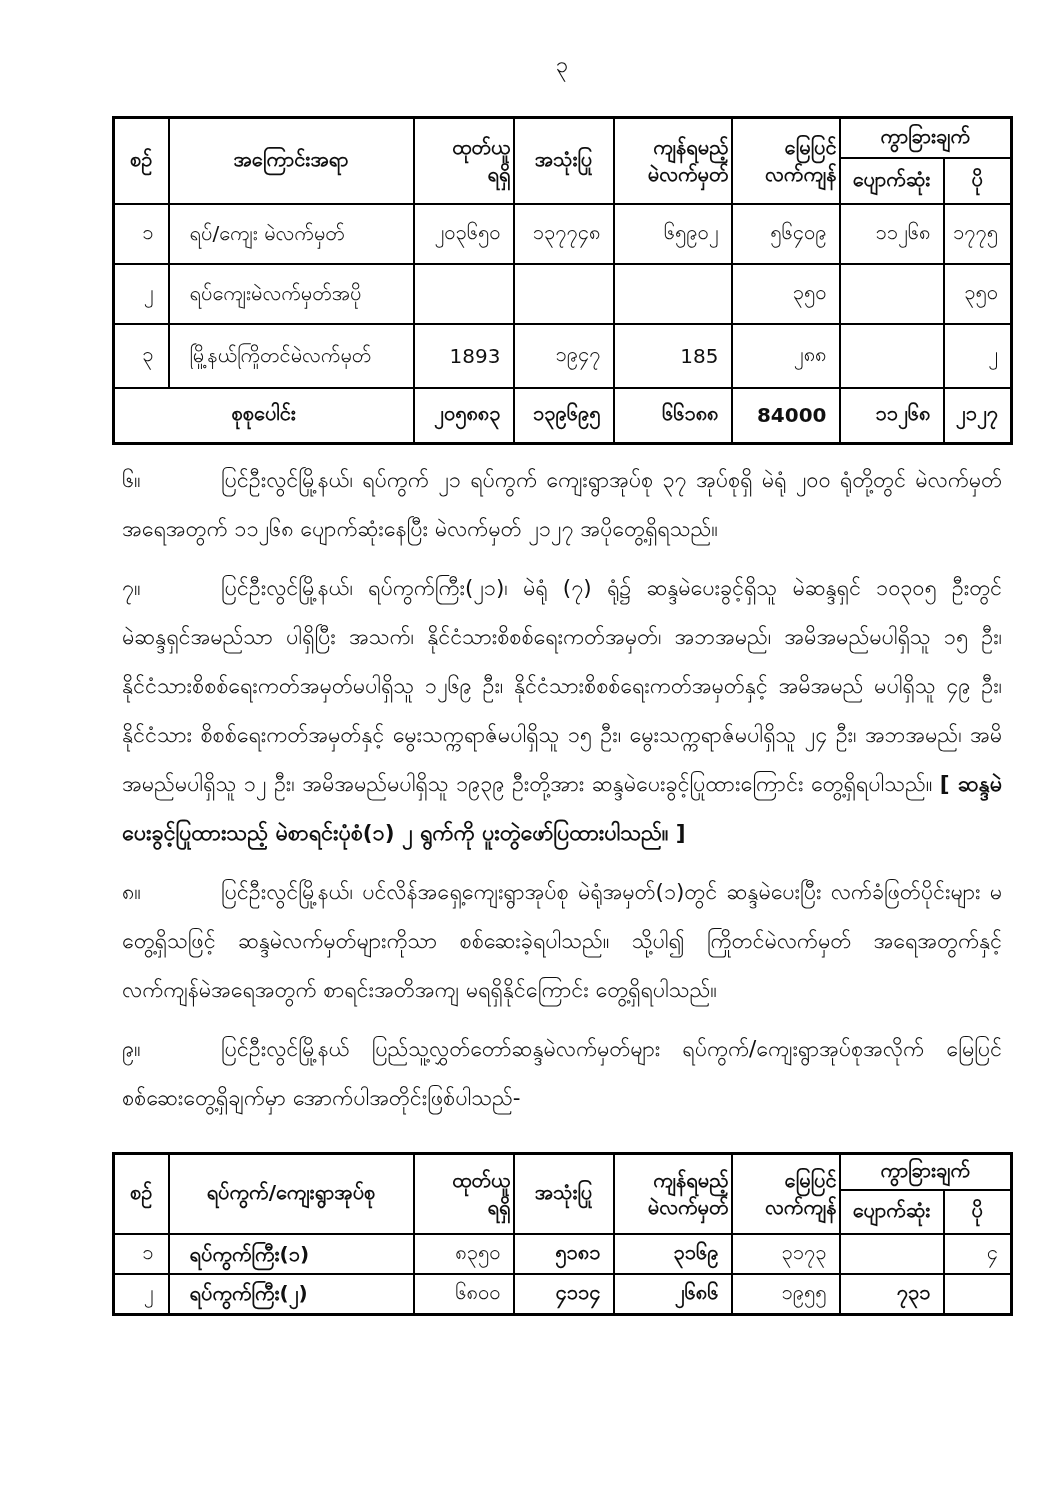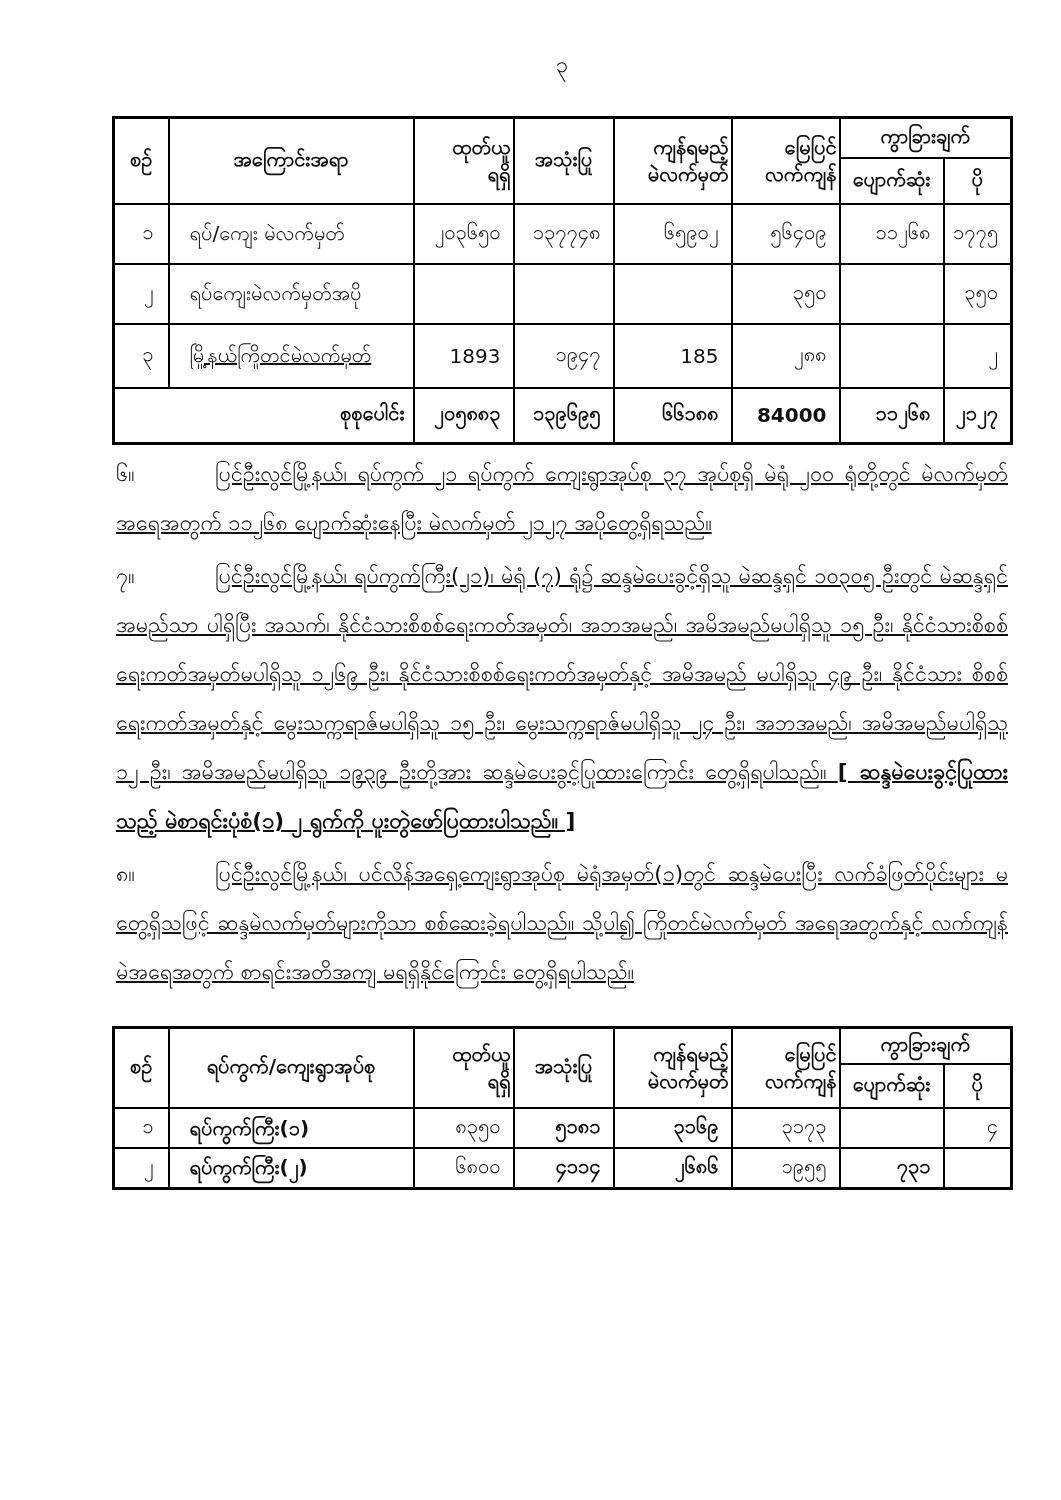--- a/index.html
+++ b/index.html
@@ -19,32 +19,32 @@
   td.num{text-align:right;padding-right:12px;margin-left:39px;}
   td.c-label{text-align:left;padding-left:20px;line-height:27px;}
 
   .t1{margin-top:28px;}
   .t1 tr.h1{height:40px;}
   .t1 tr.h2{height:46px;}
   .t1 tr.datarow{height:60px;}
   .t1 tr.datarow3{height:64px;}
   .t1 tr.totalrow{height:56px;}
   .t1 tr.totalrow td{font-weight:bold;}
-  td.total-label{text-align:right;font-weight:bold;}
-  .clip{max-height:58px;overflow:hidden;text-decoration:underline;}
+  td.total-label{text-align:center;font-weight:bold;}
+  .clip{max-height:58px;overflow:hidden;}
 
   .t2{margin-top:30px;}
   .t2 tr.h1{height:36px;}
   .t2 tr.h2{height:44px;}
   .t2 tr.datarow{height:40px;}
   .t2 td.c-label,.t2 td.c-used,.t2 td.c-remain,.t2 td.c-lost{font-weight:bold;border-radius:14px;}
 
   p.para{
     font-size:21.5px;line-height:49px;text-align:justify;
-    margin:4px;padding:0;text-decoration:underline;
+    margin:10px;padding:0;
   }
   .p6{margin-top:26px;}
   .p7{margin-top:22px;}
   .p8{margin-top:26px;}
   .p9{margin-top:24px;}
   .para-num{display:inline-block;min-width:99px;}
   .bold-seg{font-weight:bold;}
 </style>
 </head>
 <body>
@@ -130,20 +130,21 @@
     </tr>
   </tbody>
     </table>
 
   <p class="para p6"><span class="para-num">၆။</span><span>ပြင်ဦးလွင်မြို့နယ်၊ ရပ်ကွက် ၂၁ ရပ်ကွက် ကျေးရွာအုပ်စု ၃၇ အုပ်စုရှိ မဲရုံ ၂၀၀ ရုံတို့တွင် မဲလက်မှတ်အရေအတွက် ၁၁၂၆၈ ပျောက်ဆုံးနေပြီး မဲလက်မှတ် ၂၁၂၇ အပိုတွေ့ရှိရသည်။</span></p>
 
   <p class="para p7"><span class="para-num">၇။</span><span>ပြင်ဦးလွင်မြို့နယ်၊ ရပ်ကွက်ကြီး(၂၁)၊ မဲရုံ (၇) ရုံ၌ ဆန္ဒမဲပေးခွင့်ရှိသူ မဲဆန္ဒရှင် ၁၀၃၀၅ ဦးတွင် မဲဆန္ဒရှင်အမည်သာ ပါရှိပြီး အသက်၊ နိုင်ငံသားစိစစ်ရေးကတ်အမှတ်၊ အဘအမည်၊ အမိအမည်မပါရှိသူ ၁၅ ဦး၊ နိုင်ငံသားစိစစ်ရေးကတ်အမှတ်မပါရှိသူ ၁၂၆၉ ဦး၊ နိုင်ငံသားစိစစ်ရေးကတ်အမှတ်နှင့် အမိအမည် မပါရှိသူ ၄၉ ဦး၊ နိုင်ငံသား စိစစ်ရေးကတ်အမှတ်နှင့် မွေးသက္ကရာဇ်မပါရှိသူ ၁၅ ဦး၊ မွေးသက္ကရာဇ်မပါရှိသူ ၂၄ ဦး၊ အဘအမည်၊ အမိအမည်မပါရှိသူ ၁၂ ဦး၊ အမိအမည်မပါရှိသူ ၁၉၃၉ ဦးတို့အား ဆန္ဒမဲပေးခွင့်ပြုထားကြောင်း တွေ့ရှိရပါသည်။ </span><span class="bold-seg">[ ဆန္ဒမဲပေးခွင့်ပြုထားသည့် မဲစာရင်းပုံစံ(၁) ၂ ရွက်ကို ပူးတွဲဖော်ပြထားပါသည်။ ]</span></p>
 
   <p class="para p8"><span class="para-num">၈။</span><span>ပြင်ဦးလွင်မြို့နယ်၊ ပင်လိန်အရှေ့ကျေးရွာအုပ်စု မဲရုံအမှတ်(၁)တွင် ဆန္ဒမဲပေးပြီး လက်ခံဖြတ်ပိုင်းများ မတွေ့ရှိသဖြင့် ဆန္ဒမဲလက်မှတ်များကိုသာ စစ်ဆေးခဲ့ရပါသည်။ သို့ပါ၍ ကြိုတင်မဲလက်မှတ် အရေအတွက်နှင့် လက်ကျန်မဲအရေအတွက် စာရင်းအတိအကျ မရရှိနိုင်ကြောင်း တွေ့ရှိရပါသည်။</span></p>
 
+  <p class="para p9"><span class="para-num">၉။</span><span>ပြင်ဦးလွင်မြို့နယ် ပြည်သူ့လွှတ်တော်ဆန္ဒမဲလက်မှတ်များ ရပ်ကွက်/ကျေးရွာအုပ်စုအလိုက် မြေပြင်စစ်ဆေးတွေ့ရှိချက်မှာ အောက်ပါအတိုင်းဖြစ်ပါသည်-</span></p>
 
   <table class="t2">
     <colgroup>
       <col style="width:55px">
         <col style="width:245px">
         <col style="width:100px">
         <col style="width:100px">
       <col style="width:118px">
         <col style="width:108px">
         <col style="width:104px">

